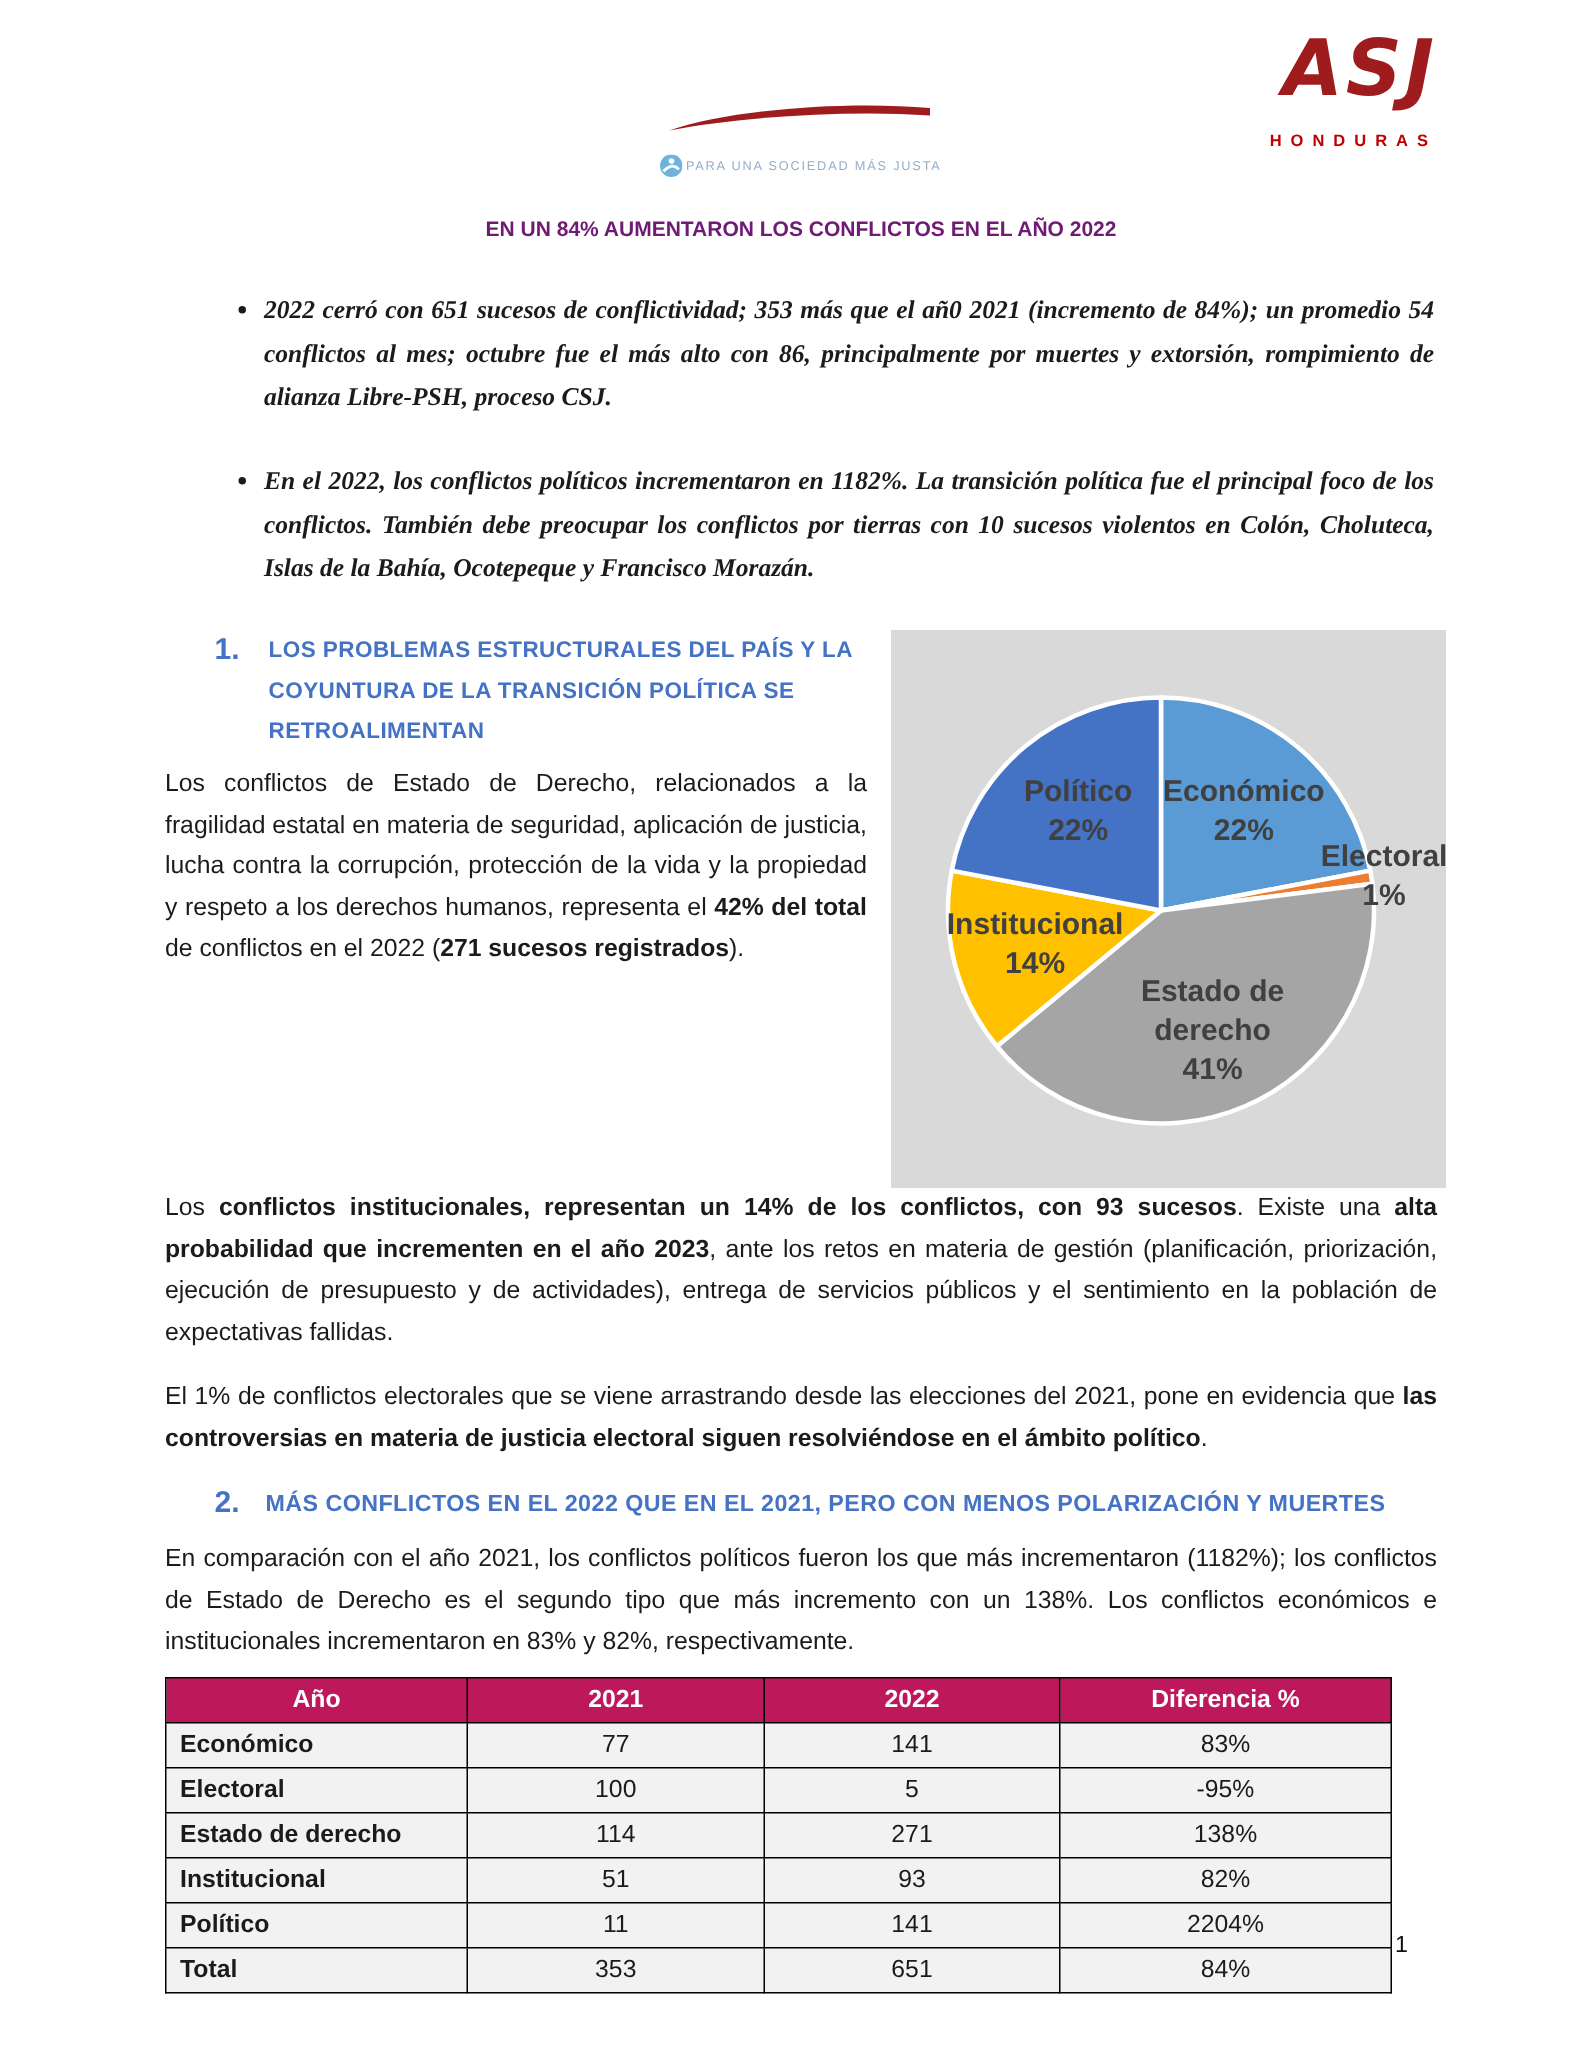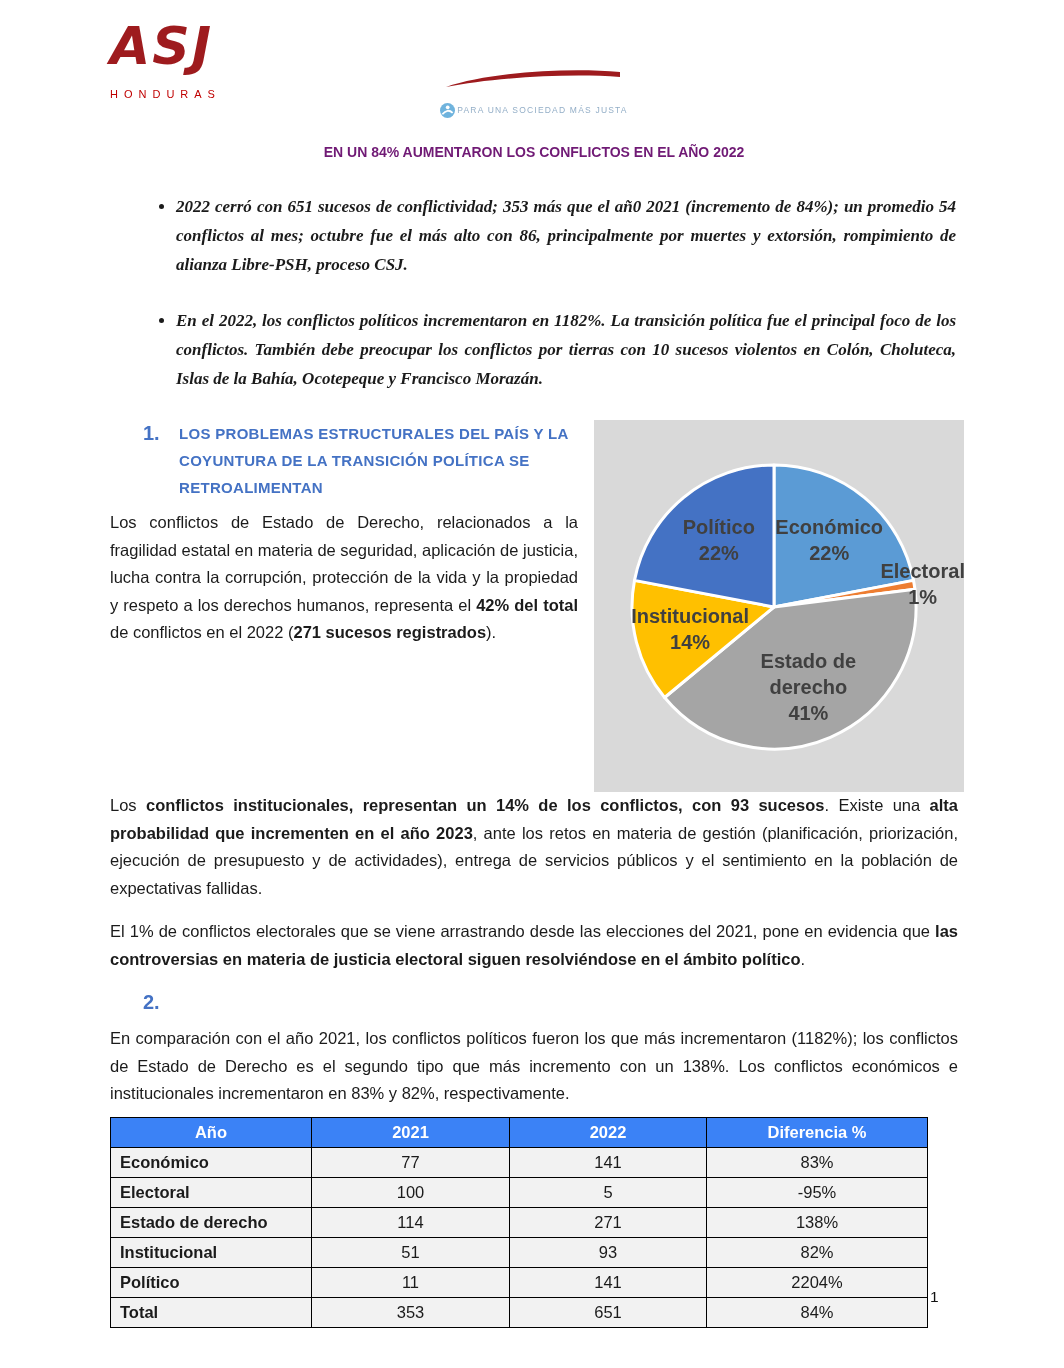--- a/index.html
+++ b/index.html
@@ -9,32 +9,32 @@
     width: 1064px; height: 1368px;
     margin: 0 auto;
     background: #ffffff;
     font-family: "Liberation Sans", sans-serif;
     color: #1b1b1b;
     overflow: hidden;
     padding: 20px 106px 0 110px;
   }
 
   
-  .logo-block { text-align: left; line-height: 1; }
+  .logo-block { text-align: right; line-height: 1; }
   .logo-asj {
     display: inline-block;
     font-family: "DejaVu Sans", sans-serif;
     font-weight: 800; font-style: italic;
     font-size: 52px; letter-spacing: 2px;
     color: #9e1b1e;
   }
   .logo-swoosh { display: block; margin: -6px auto 0; }
   .logo-honduras {
     margin-top: 1px;
-    font-size: 11px; font-weight: normal;
+    font-size: 11px; font-weight: bold;
     letter-spacing: 6px; color: #c00000;
   }
   .logo-tagline {
     margin-top: 3px;
     display: flex; align-items: center; justify-content: center; gap: 2px;
     font-size: 8.5px; letter-spacing: 1.2px; color: #93aec7;
   }
 
   
   .doc-title {
@@ -98,21 +98,21 @@
     margin-top: 9px;
     table-layout: fixed;
     font-size: 16.5px;
   }
   table.data-table th, table.data-table td {
     border: 1px solid #000;
     height: 30px;
     padding: 2px 9px;
   }
   table.data-table th {
-    background: #3b82f6; color: #ffffff;
+    background: #be185d; color: #ffffff;
     font-weight: bold; text-align: center;
     border-color: #000;
   }
   table.data-table td { background: #f2f2f2; text-align: center; }
   table.data-table td.rowlabel { text-align: left; font-weight: bold; }
 
   
   .page-number {
     position: absolute;
     left: 930px; top: 1288px;
@@ -169,20 +169,21 @@
           <text text-anchor="middle" fill="#404040" class="pie-label"><tspan x="124.8" y="114.3">Político</tspan><tspan x="124.8" y="140.3">22%</tspan></text>
         </svg>
     </div>
   </div>
 
   <p class="body-par full-par">Los <b>conflictos institucionales, representan un 14% de los conflictos, con 93 sucesos</b>. Existe una <b>alta probabilidad que incrementen en el año 2023</b>, ante los retos en materia de gestión (planificación, priorización, ejecución de presupuesto y de actividades), entrega de servicios públicos y el sentimiento en la población de expectativas fallidas.</p>
   <p class="body-par full-par">El 1% de conflictos electorales que se viene arrastrando desde las elecciones del 2021, pone en evidencia que <b>las controversias en materia de justicia electoral siguen resolviéndose en el ámbito político</b>.</p>
 
   <div class="section-heading full">
     <span class="sec-num">2.</span>
+    <span class="sec-text">MÁS CONFLICTOS EN EL 2022 QUE EN EL 2021, PERO CON MENOS POLARIZACIÓN Y MUERTES</span>
   </div>
   <p class="body-par full-par" style="margin-top:9px">En comparación con el año 2021, los conflictos políticos fueron los que más incrementaron (1182%); los conflictos de Estado de Derecho es el segundo tipo que más incremento con un 138%. Los conflictos económicos e institucionales incrementaron en 83% y 82%, respectivamente.</p>
 
   <table class="data-table">
     <colgroup>
       <col style="width:201px">
         <col style="width:198px">
         <col style="width:197px">
         <col style="width:221px">
     </colgroup>

